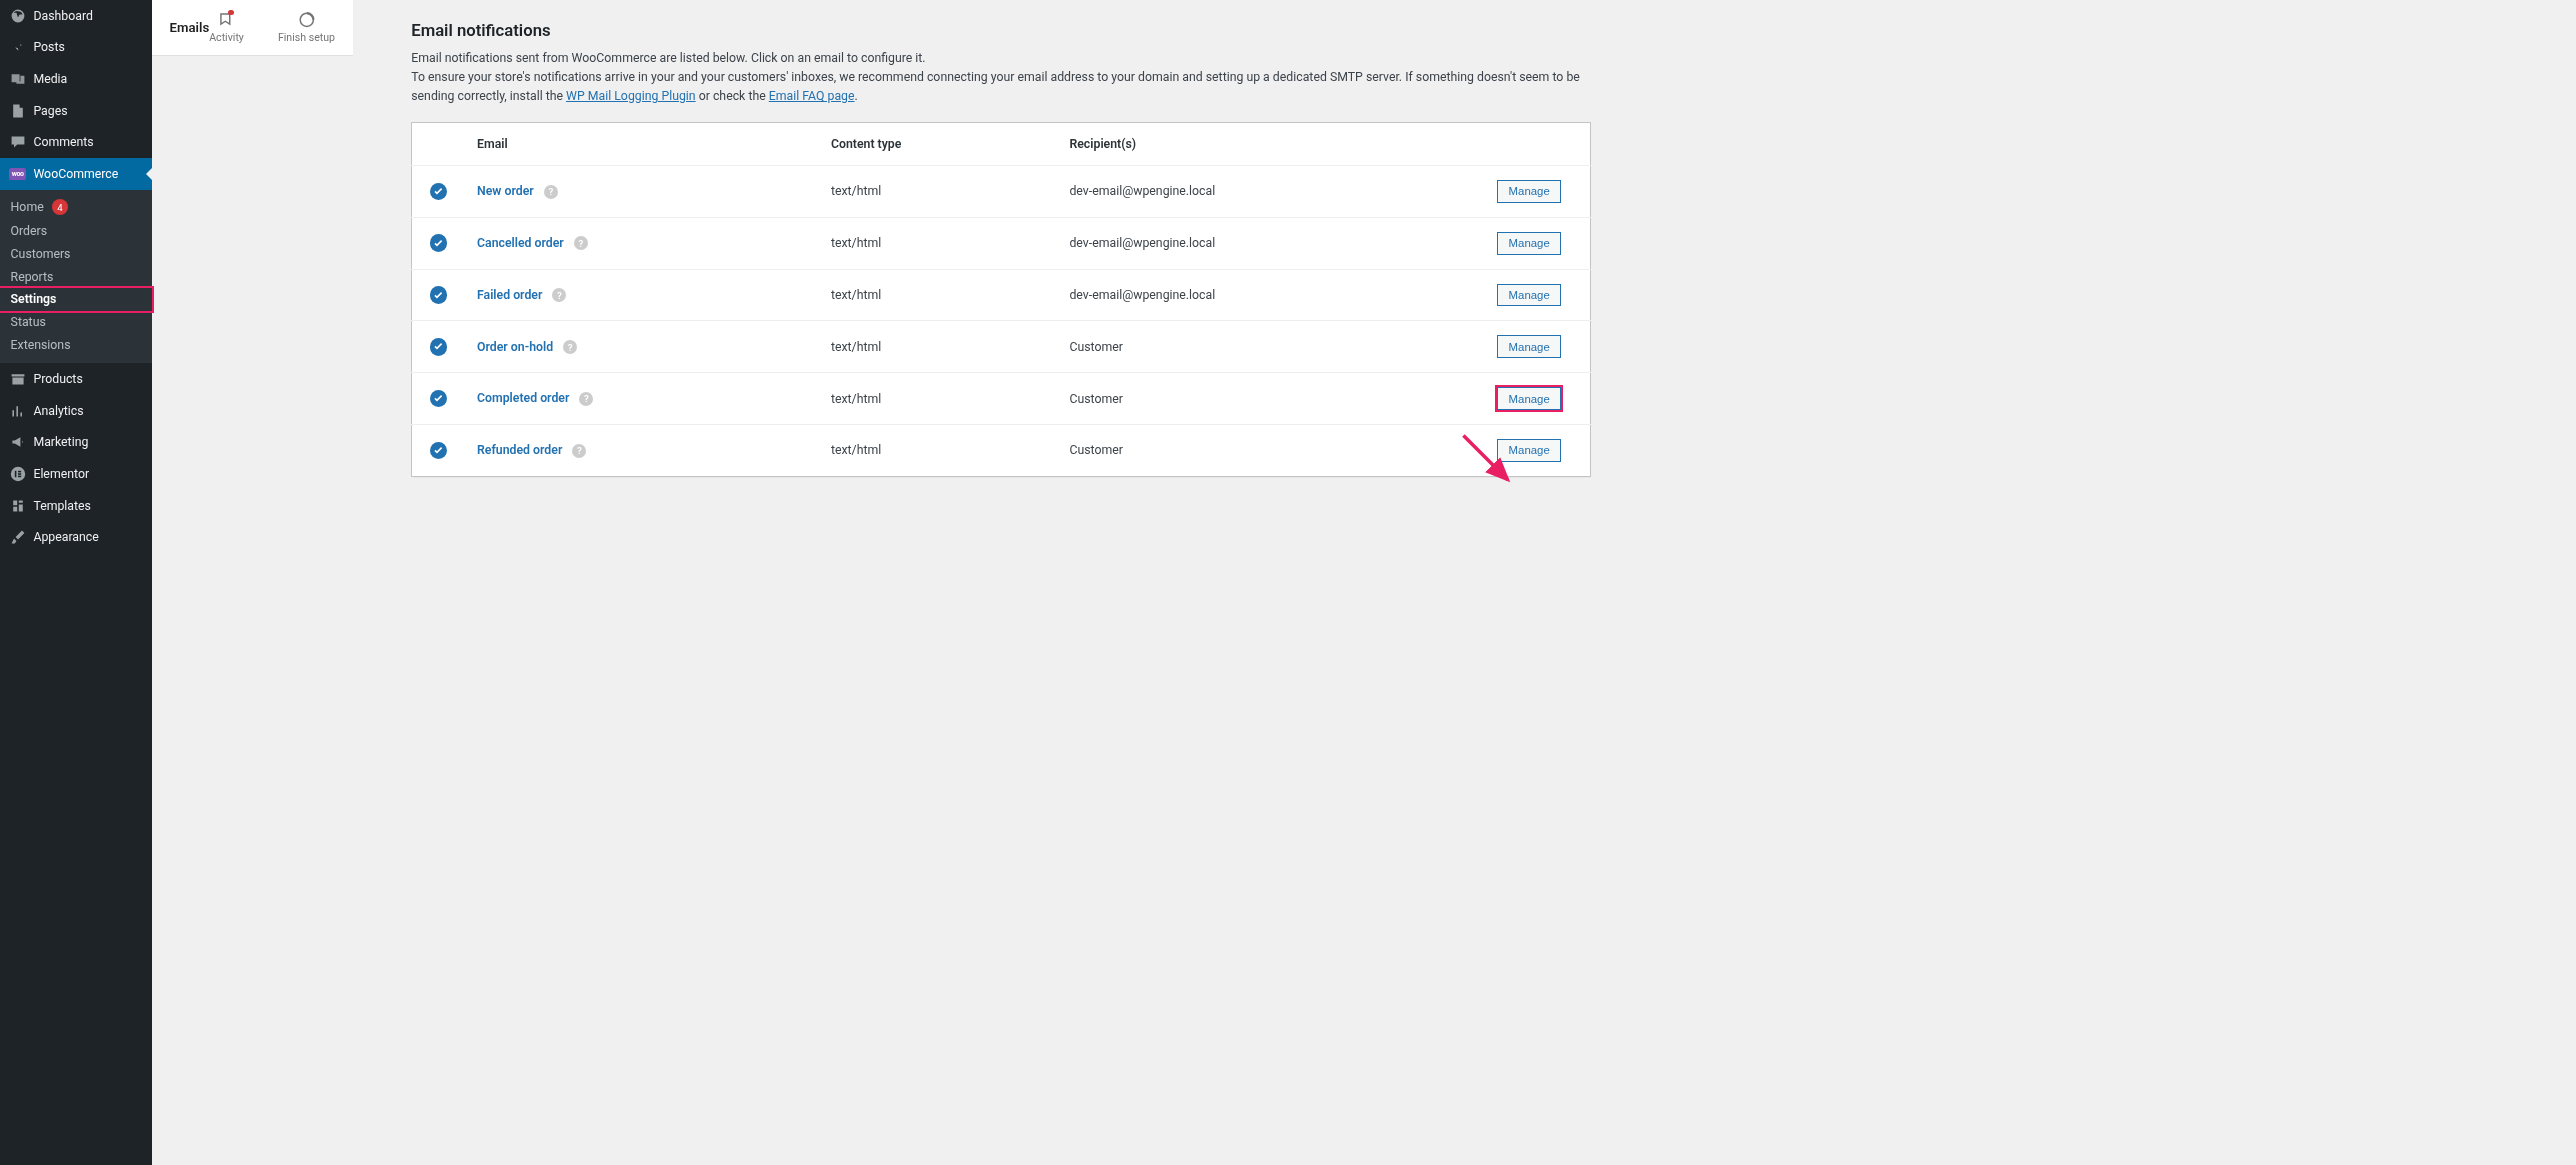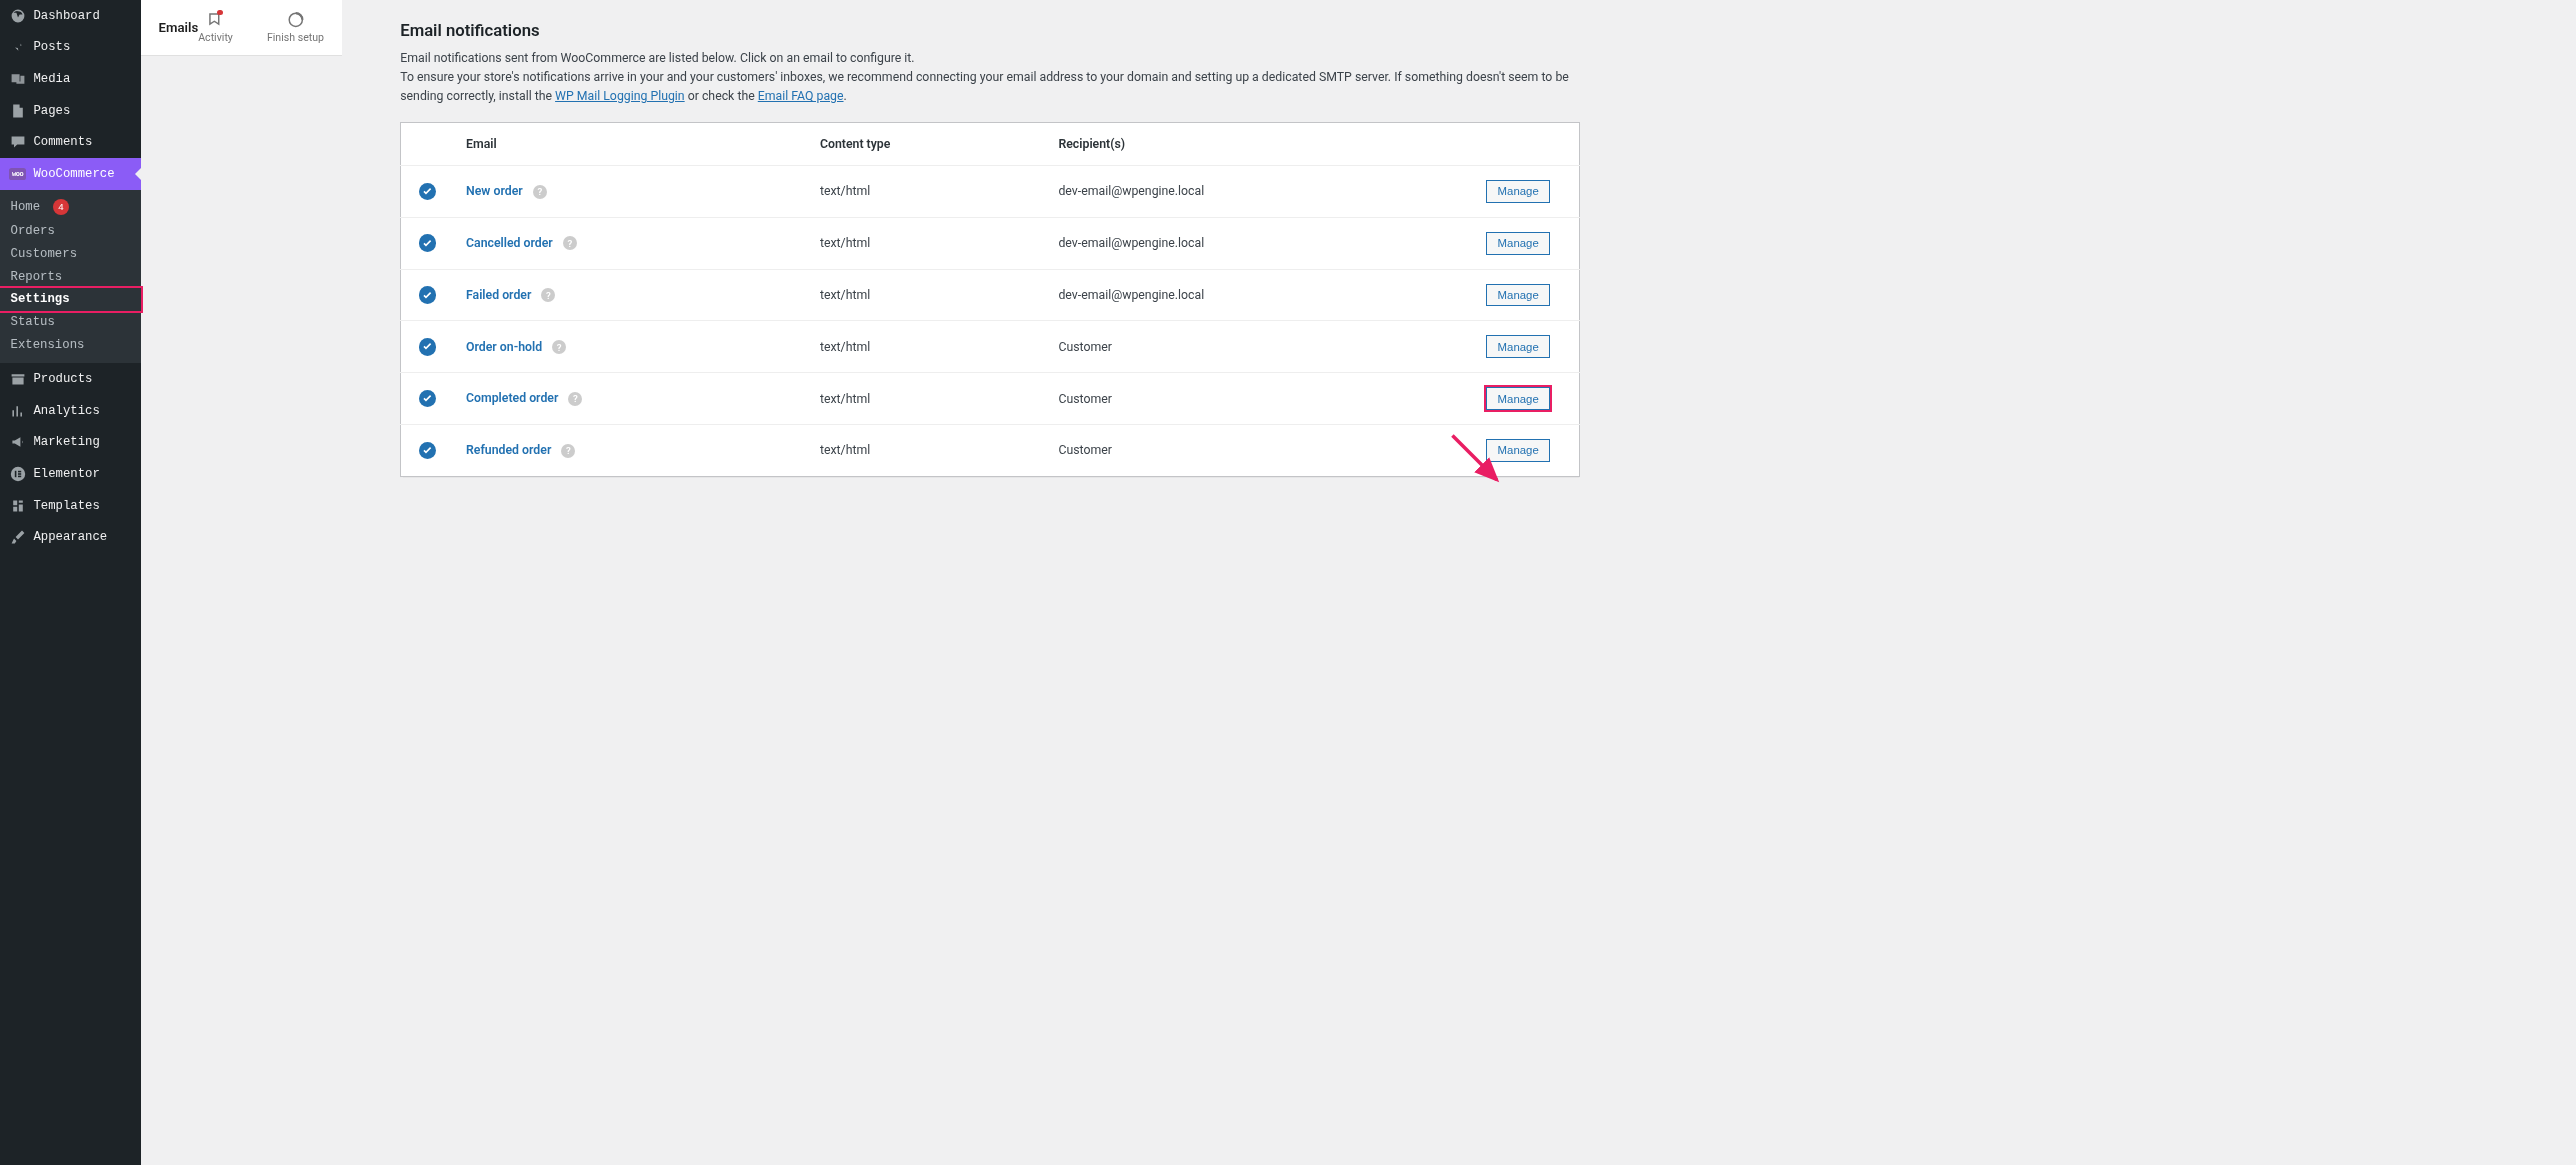--- a/index.html
+++ b/index.html
@@ -7,46 +7,45 @@
     font-family: -apple-system, BlinkMacSystemFont, "Segoe UI", Roboto, Oxygen-Sans, Ubuntu, Cantarell, "Helvetica Neue", sans-serif;
     font-size: 11.4px;
     color: #3c434a;
     background: #f0f0f1;
     display: flex;
     min-height: 100vh;
   }
 
   
   .sidebar {
-    width: 141px;
+    width: 152px;
     background: #1d2327;
     color: #f0f0f1;
     flex-shrink: 0;
     font-size: 12.3px;
-    font-family: Liberation Mono, monospace;
   }
   .sidebar .top-item {
     display: flex;
     align-items: center;
     padding: 7px 7px 7px 8.8px;
     color: #f0f0f1;
     cursor: pointer;
     position: relative;
   }
   .sidebar .top-item .icon {
     width: 17.6px;
     height: 17.6px;
     margin-right: 7px;
     display: flex;
     align-items: center;
     justify-content: center;
     color: rgba(240,246,252,0.6);
   }
   .sidebar .top-item.current {
-    background: #8b5cf6;
+    background: #0369a1;
     color: #fff;
   }
   .sidebar .top-item.current .icon { color: #fff; }
   .sidebar .top-item.current::after {
     content: "";
     position: absolute;
     right: -0.9px;
     top: 50%;
     transform: translateY(-50%);
     width: 0; height: 0;

